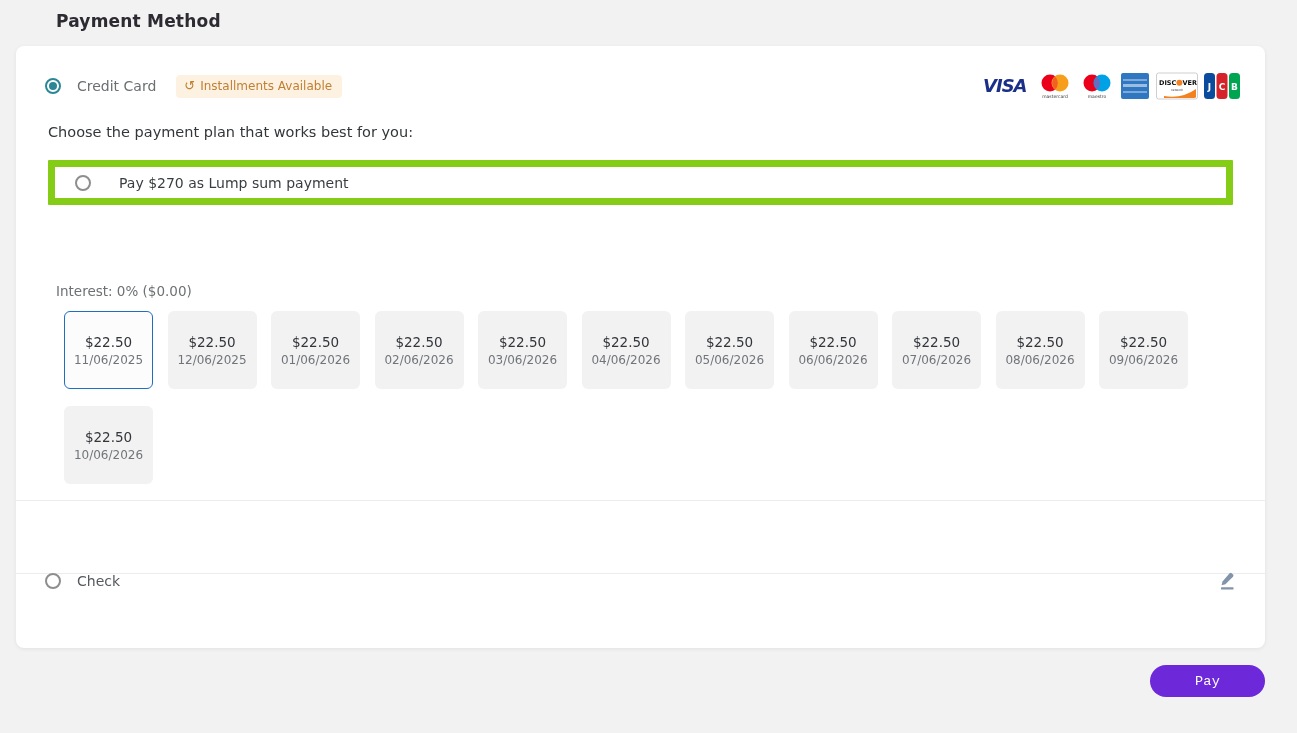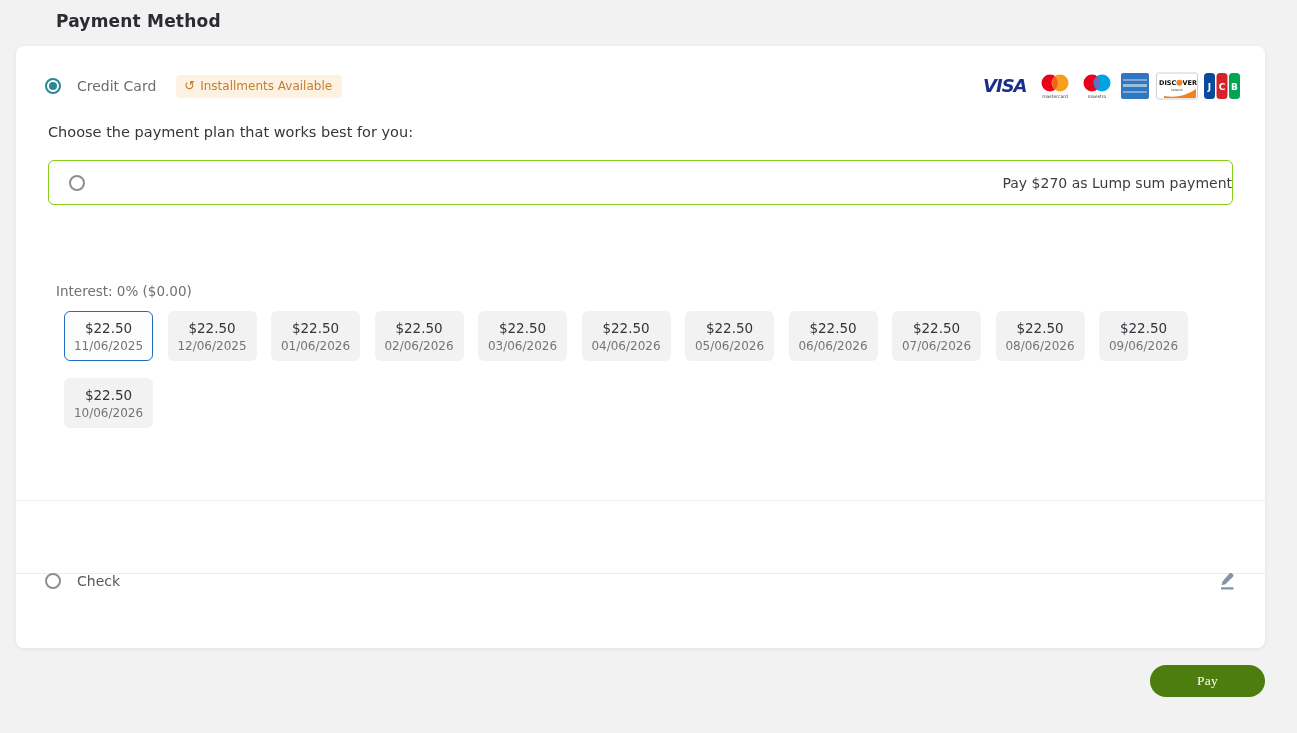--- a/index.html
+++ b/index.html
@@ -45,35 +45,35 @@
   .brands {
     position:absolute; right:25px; top:26px; height:28px;
     display:flex; align-items:center; gap:6px;
   }
   .brands svg { display:block; }
   
   .prompt { position:absolute; left:32px; top:78px; font-size:14.5px; color:#33373a; }
   
   .option {
     position:absolute; left:32px; width:1185px; height:45px;
-    border:1px solid #84cc16; border-radius:6px; background:#fff;
-    display:flex; align-items:center; padding-left:20px; cursor:pointer;justify-content:space-between;
+    border:7px solid #84cc16; border-radius:1px; background:#fff;
+    display:flex; align-items:center; padding-left:20px; cursor:pointer;
   }
   .option .opt-label { margin-left:28px; font-size:14px; color:#3a3e41; }
   .option.sel { border-color:#2a6fad; }
   .opt-1 { top:114px; }
   .opt-2 { top:176px; }
   .interest { position:absolute; left:40px; top:237px; font-size:13.5px; color:#6d7174; }
   
   .inst-grid {
     position:absolute; left:48px; top:265px; width:1140px;
     display:flex; flex-wrap:wrap; gap:17px 14.5px;
   }
   .inst-card {
-    width:89px; height:50px; background:#f2f2f3; border-radius:6px;
+    width:89px; height:78px; background:#f2f2f3; border-radius:6px;
     display:flex; flex-direction:column; align-items:center; justify-content:center;
     gap:3px; cursor:pointer; border:1.5px solid transparent;
   }
   .inst-card.selected { background:#fcfcfd; border-color:#1f6ec2; }
   .inst-amt { font-size:13.5px; color:#323539; }
   .inst-date { font-size:12px; color:#71757a; }
   
   .divider { position:absolute; left:0; width:100%; height:1px; background:#ececec; }
   .div-1 { top:454px; } .div-2 { top:527px; }
   .method-row {
@@ -83,22 +83,22 @@
   .row-echeck { top:454px; } .row-check { top:507px; height:55px; }
   .method-label { margin-left:16px; font-size:14px; color:#55595c; }
   .edit-btn {
     position:absolute; right:25px; width:26px; height:26px;
     display:flex; align-items:center; justify-content:center;
     cursor:pointer; background:none; border:none;
   }
   
   .pay-btn {
     position:absolute; left:1150px; top:665px; width:115px; height:32px;
-    background:#4d7c0f; color:#fff; border:none; border-radius:16px;
-    font-size:13.5px; font-family:Liberation Serif, serif; cursor:pointer; letter-spacing:.2px;
+    background:#6d28d9; color:#fff; border:none; border-radius:16px;
+    font-size:13.5px; font-family:Liberation Mono, monospace; cursor:pointer; letter-spacing:.2px;
   }
   .tiny-label { font-size:4.5px; fill:#3b3b3b; font-family:"DejaVu Sans",sans-serif; }
 </style>
 </head>
 <body>
 
 <div class="page-title">Payment Method</div>
 
 <div class="main-card">
 

